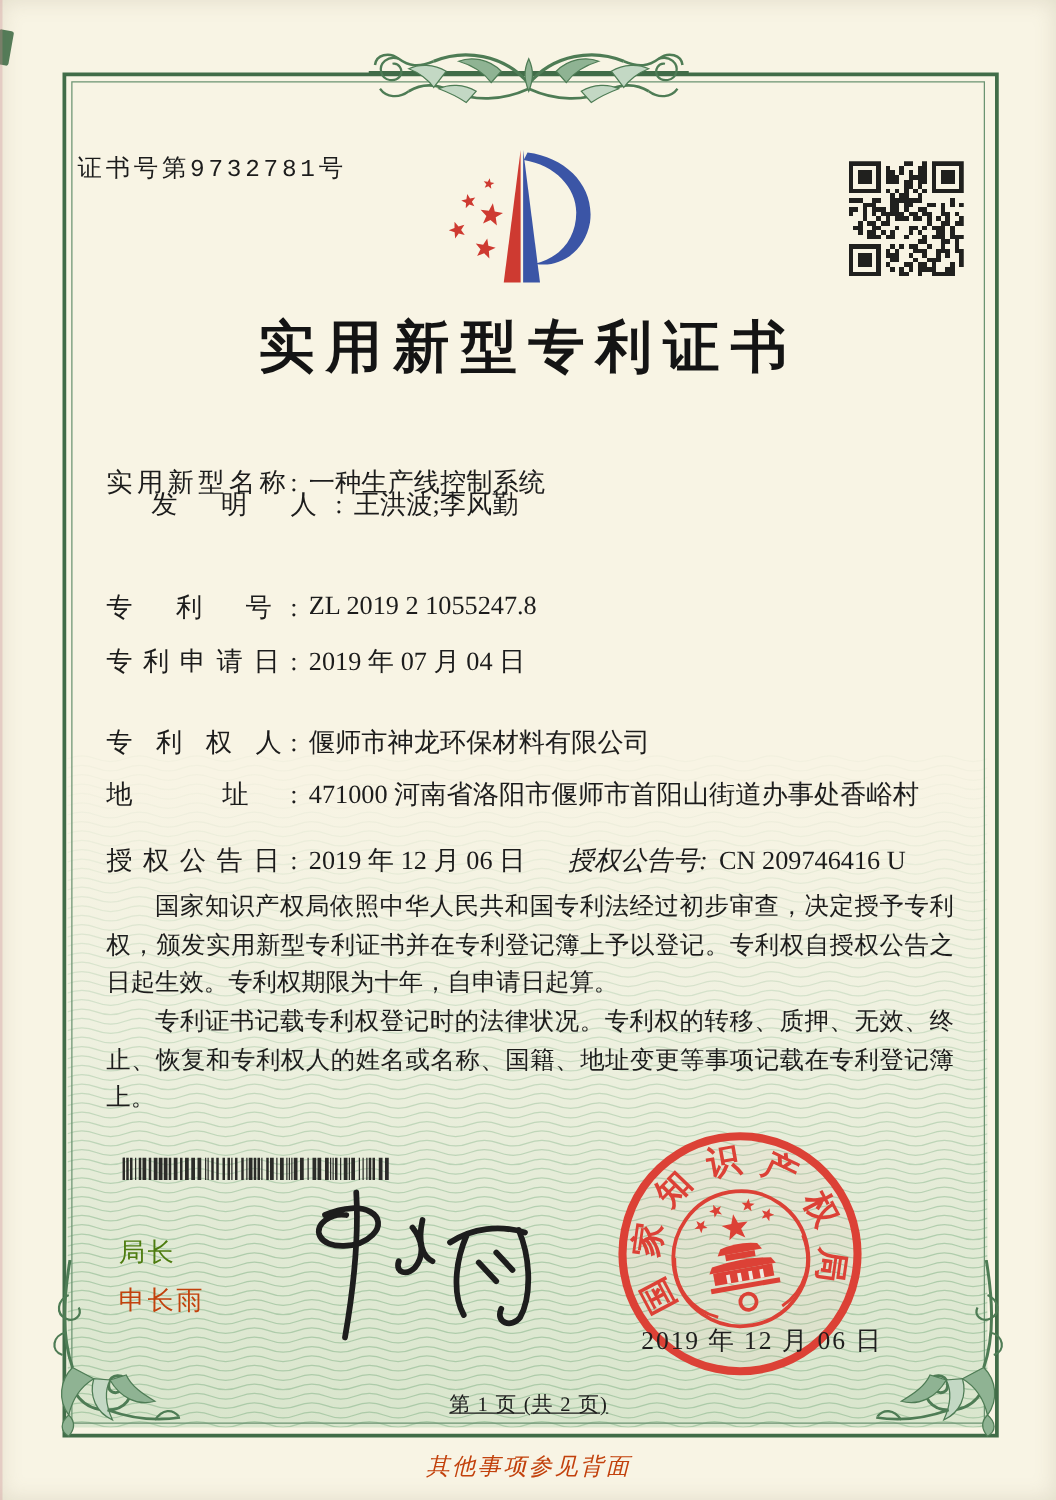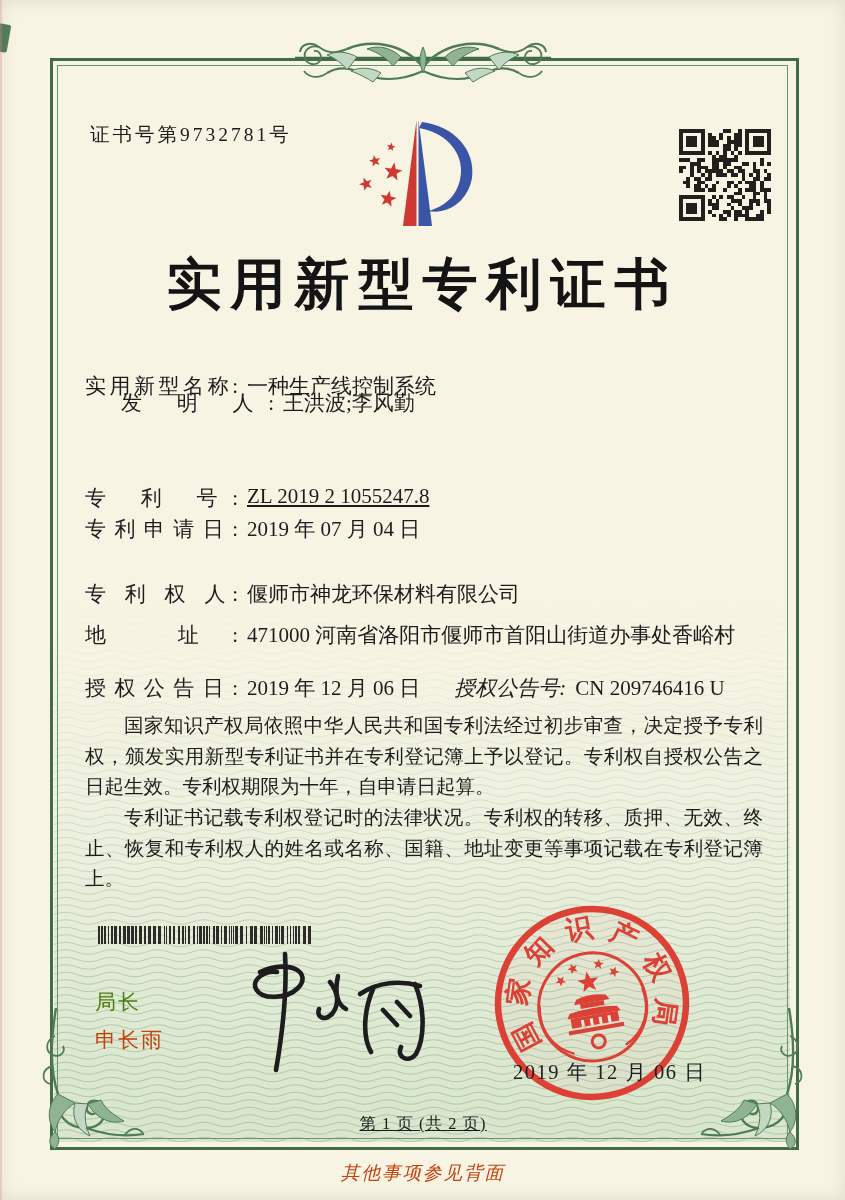--- a/index.html
+++ b/index.html
@@ -9,22 +9,22 @@
   .abs{position:absolute;}
   
   #border-outer{left:50px;top:58px;width:743px;height:1086px;border:3px solid #416c48;}
   #border-inner{left:57px;top:65px;width:729px;height:1072px;border:1.4px solid #6b9371;}
   
   #bg-wash{left:54px;top:62px;width:736px;height:1080px;
      background:linear-gradient(180deg,rgba(228,237,219,0) 0%,rgba(228,237,219,0) 52%,
        rgba(228,237,219,.45) 70%,rgba(221,232,210,.85) 86%,rgba(216,229,204,.97) 100%);}
   #waves{left:54px;top:62px;}
   
-  #cert-no{left:90px;top:121px;font-size:19.5px;letter-spacing:3px;}
-  #title{left:0;top:248px;width:845px;text-align:center;font-size:55px;font-weight:700;
+  #cert-no{left:62px;top:121px;font-size:19.5px;letter-spacing:3px;font-family:Liberation Mono, monospace;}
+  #title{left:0;top:248px;width:845px;text-align:center;font-size:45px;font-weight:700;
          letter-spacing:9px;margin:0;color:#141414;}
   
   .row{left:85px;width:680px;height:30px;font-size:21px;white-space:nowrap;}
   .lbl{display:inline-block;width:153px;text-align:justify;text-align-last:justify;vertical-align:top;}
   .val{margin-left:9px;}
   .lbl2{display:inline-block;margin-left:34px;font-style:italic;}
   
   .para{left:85px;width:678px;font-size:19.5px;line-height:30.5px;text-align:justify;
         text-indent:2em;margin:0;}
   
@@ -513,21 +513,21 @@
   </svg>
 
   <h1 id="title" class="abs">实用新型专利证书</h1>
 
   <div class="row abs" style="top:372px;">
     <span class="lbl">实用新型名称:</span><span class="val">一种生产线控制系统</span>
   </div>
   <div class="row abs" style="top:389px;margin-left:36px;">
     <span class="lbl">发 明 人:</span><span class="val">王洪波;李风勤</span>
   </div>
-  <div class="row abs" style="top:484px;text-decoration:underline;">
+  <div class="row abs" style="top:472px;">
     <span class="lbl">专 利 号:</span><span class="val">ZL 2019 2 1055247.8</span>
   </div>
   <div class="row abs" style="top:515px;">
     <span class="lbl">专利申请日:</span><span class="val">2019 年 07 月 04 日</span>
   </div>
   <div class="row abs" style="top:580px;">
     <span class="lbl">专 利 权 人:</span><span class="val">偃师市神龙环保材料有限公司</span>
   </div>
   <div class="row abs" style="top:621px;">
     <span class="lbl">地 址:</span><span class="val">471000 河南省洛阳市偃师市首阳山街道办事处香峪村</span>

